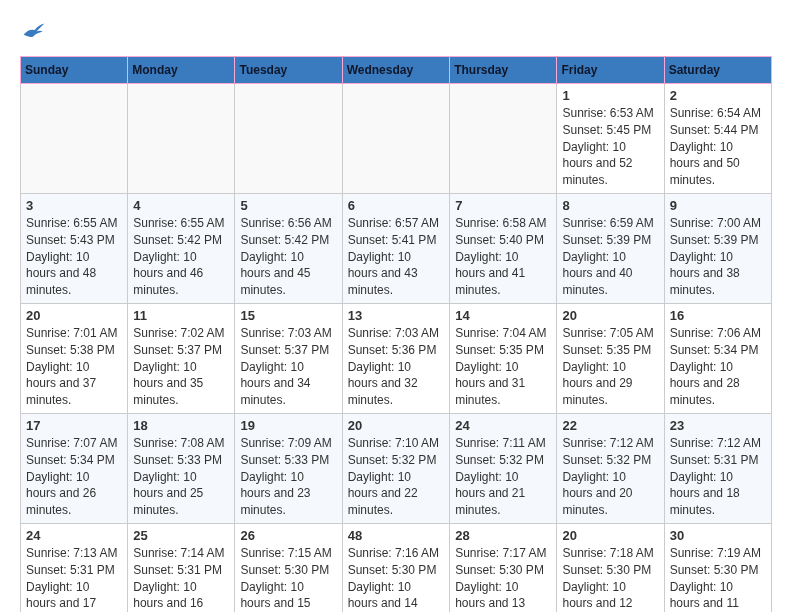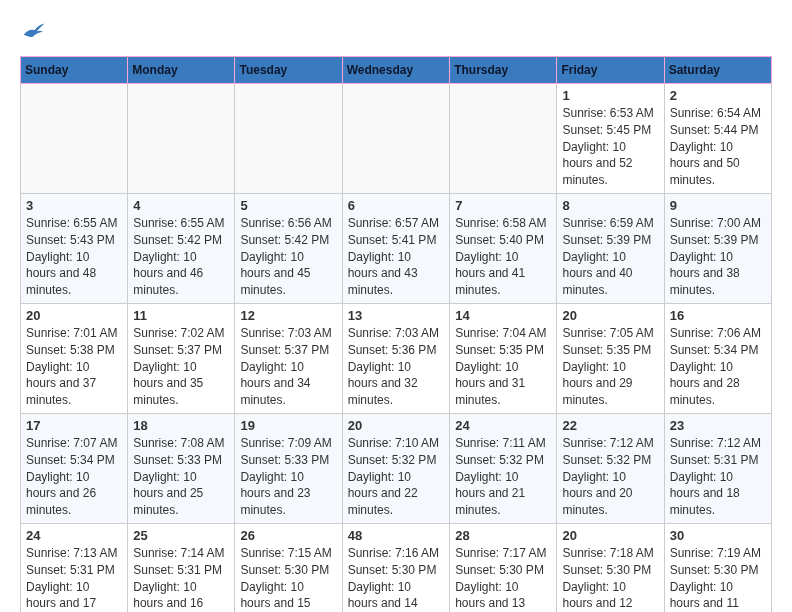--- a/index.html
+++ b/index.html
@@ -172,21 +172,21 @@
       <tr>
         <td>
           <span class="day-num">20</span>
           <div class="day-info">Sunrise: 7:01 AM<br>Sunset: 5:38 PM<br>Daylight: 10 hours and 37 minutes.</div>
         </td>
         <td>
           <span class="day-num">11</span>
           <div class="day-info">Sunrise: 7:02 AM<br>Sunset: 5:37 PM<br>Daylight: 10 hours and 35 minutes.</div>
         </td>
         <td>
-          <span class="day-num">12</span>
+          <span class="day-num">15</span>
           <div class="day-info">Sunrise: 7:03 AM<br>Sunset: 5:37 PM<br>Daylight: 10 hours and 34 minutes.</div>
         </td>
         <td>
           <span class="day-num">13</span>
           <div class="day-info">Sunrise: 7:03 AM<br>Sunset: 5:36 PM<br>Daylight: 10 hours and 32 minutes.</div>
         </td>
         <td>
           <span class="day-num">14</span>
           <div class="day-info">Sunrise: 7:04 AM<br>Sunset: 5:35 PM<br>Daylight: 10 hours and 31 minutes.</div>
         </td>

